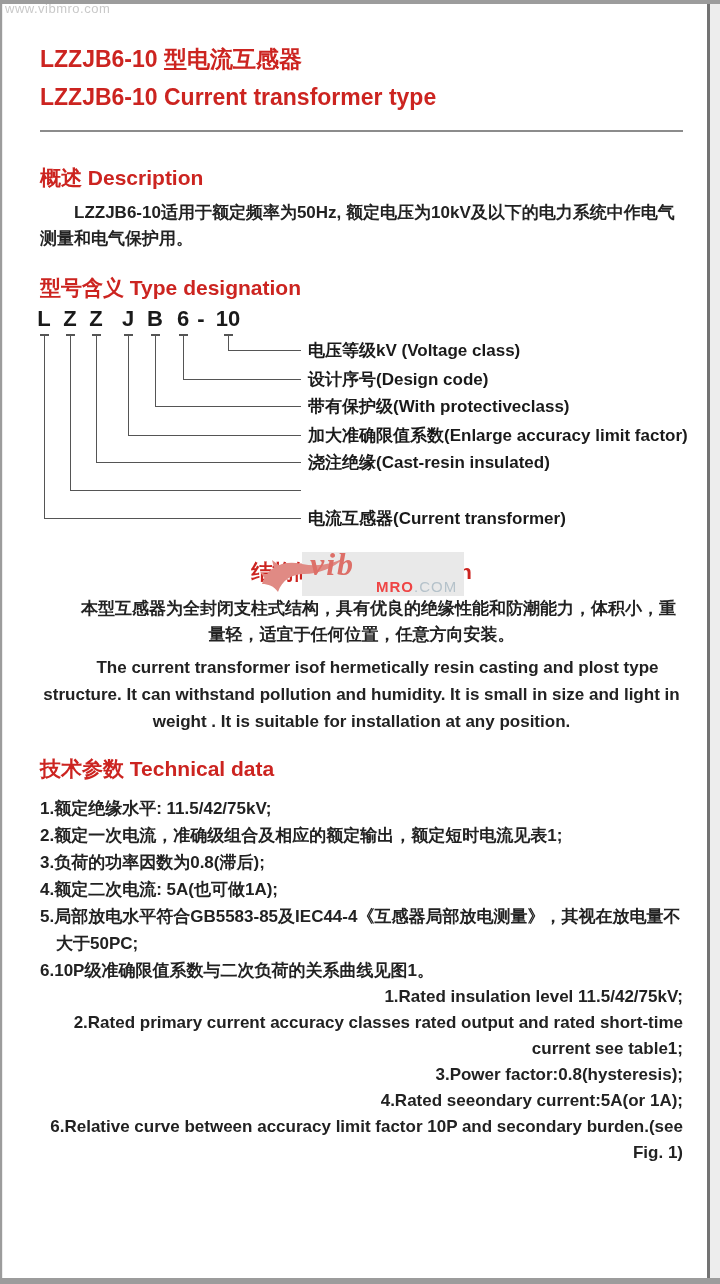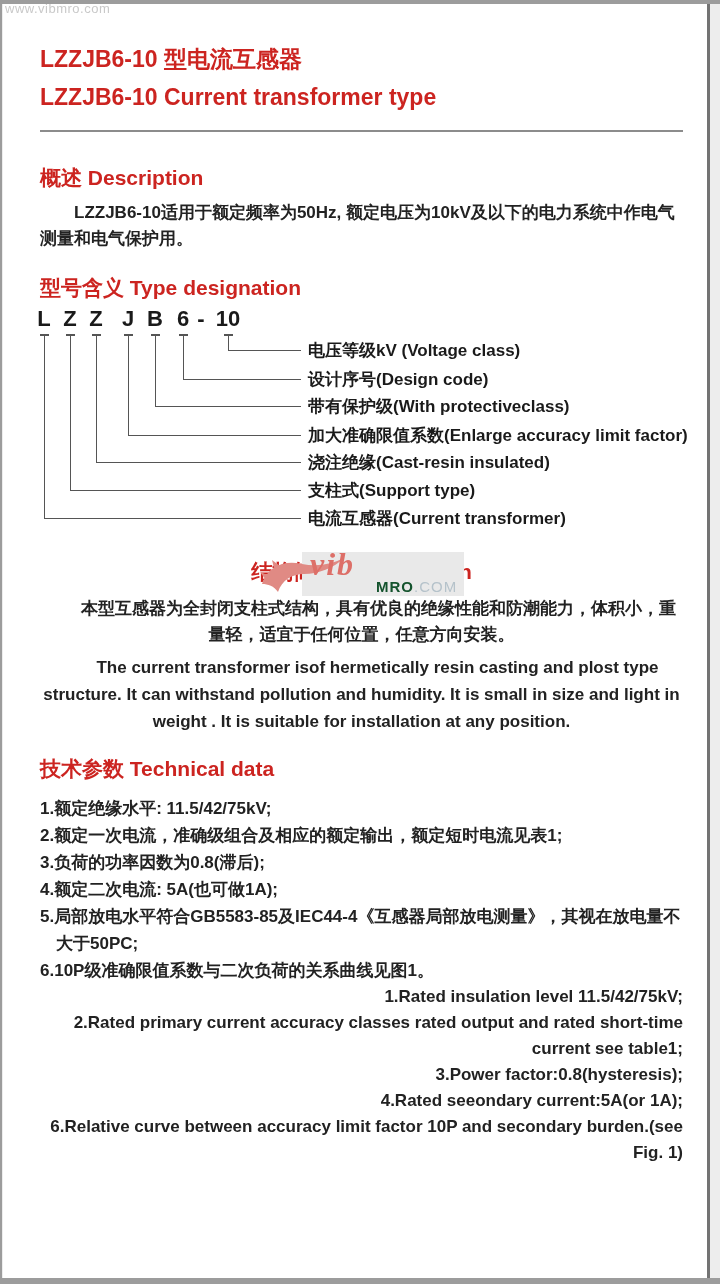--- a/index.html
+++ b/index.html
@@ -63,21 +63,21 @@
   
   .section-con { position:relative;text-align:center; }
   .logo { position:absolute; left:218px; top:-10px; width:220px; height:58px; pointer-events:none; }
   .logo-box { position:absolute; left:44px; top:4px; width:162px; height:44px; background:#e9e9e9; }
   .logo-swoosh { position:absolute; left:0; top:6px; }
   .logo-vib {
     position:absolute; left:52px; top:-2px;
     font-family:"Liberation Serif", serif; font-style:italic; font-weight:700;
     font-size:32px; color:#dd6f68; letter-spacing:2px;
   }
-  .logo-mro { position:absolute; left:118px; top:30px; font-size:15px; font-weight:700; color:#14532d; letter-spacing:1px; }
+  .logo-mro { position:absolute; left:118px; top:30px; font-size:15px; font-weight:700; color:#ef4444; letter-spacing:1px; }
   .logo-com { position:absolute; left:156px; top:30px; font-size:15px; color:#b5c2ca; letter-spacing:1px; }
 </style>
 </head>
 <body>
 
 <div class="frame">
   <div class="topbar"></div>
   <div class="leftbar"></div>
   <div class="page">
     <div class="content">
@@ -121,21 +121,20 @@
         <div class="conn" style="left:88px;  width:172px; height:99px"></div>
         <div class="conn" style="left:56px;  width:204px; height:126px"></div>
         <div class="conn" style="left:30px;  width:230px; height:154px"></div>
         <div class="conn" style="left:4px;   width:256px; height:182px"></div>
 
         <div class="dlabel" style="top:46px">电压等级kV (Voltage class)</div>
         <div class="dlabel" style="top:75px">设计序号(Design code)</div>
         <div class="dlabel" style="top:102px">带有保护级(With protectiveclass)</div>
         <div class="dlabel" style="top:131px">加大准确限值系数(Enlarge accuracy limit factor)</div>
         <div class="dlabel" style="top:158px">浇注绝缘(Cast-resin insulated)</div>
-        <div class="dlabel" style="top:186px">支柱式(Support type)</div>
         <div class="dlabel" style="top:214px">电流互感器(Current transformer)</div>
       </div>
 
       <div class="section-con">
         <div class="heading h-con">
           <span>结构简介</span>
           <span>Construction</span>
         </div>
         <div class="logo">
           <div class="logo-box"></div>

